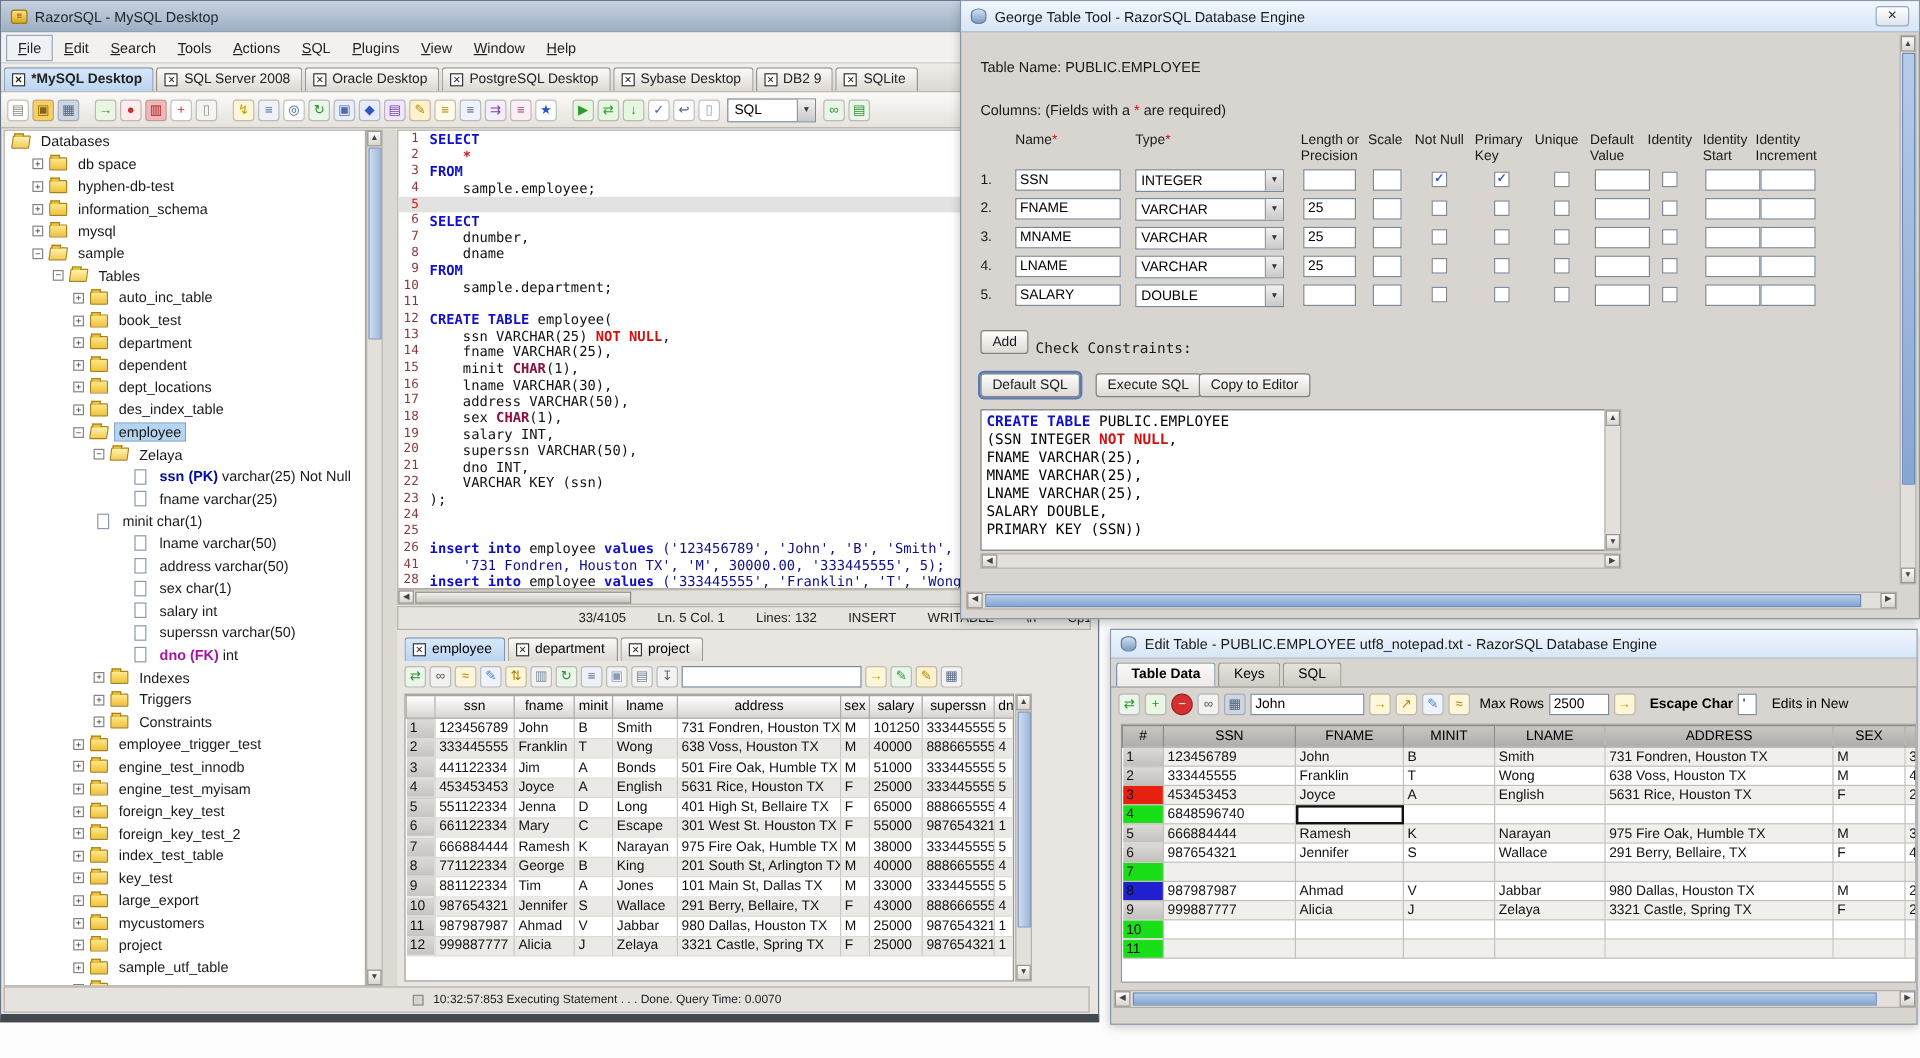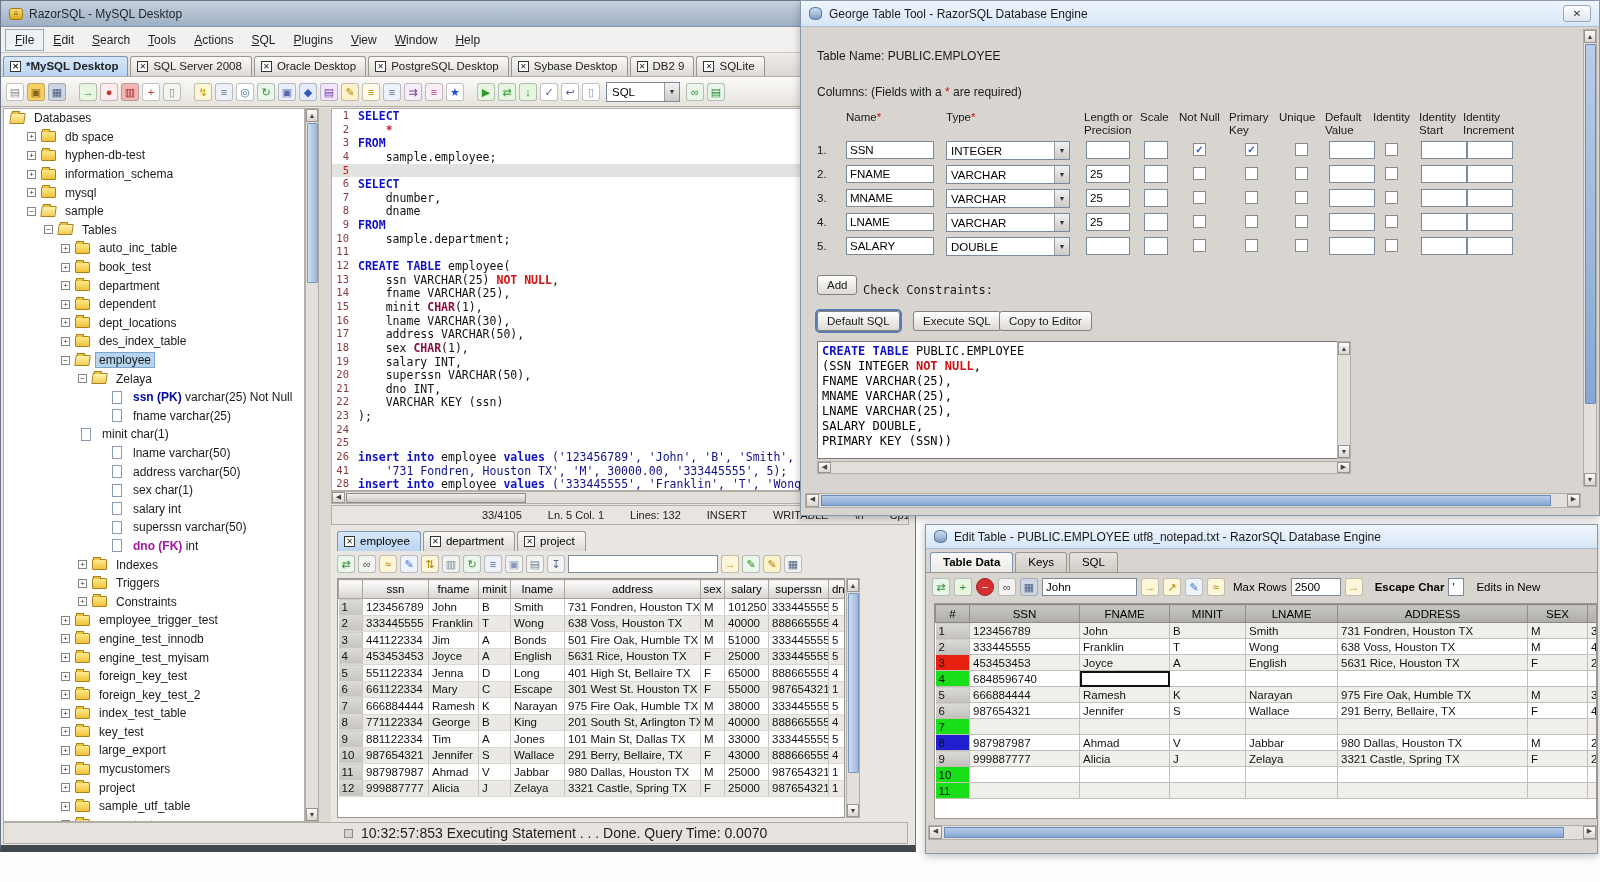--- a/index.html
+++ b/index.html
@@ -96,21 +96,21 @@
     font-weight:normal;height:19px;padding:0 2px;overflow:hidden;white-space:nowrap;}
   table.grid td{border-right:1px solid #c9c5bf;border-bottom:1px solid #dcd8d2;height:16.5px;
     padding:0 3px;overflow:hidden;white-space:nowrap;color:#111;}
   table.grid tr:nth-child(even) td{background:#ebe9e6;}
   td.rn{background:linear-gradient(#dcdad6,#c6c4c0)!important;border-right:1px solid #a5a19a;
     color:#222;}
   #res-vscroll{position:absolute;left:845px;top:577px;width:14px;height:240px;background:#e3e0db;
     border:1px solid #b3afa8;}
   #main-status{position:absolute;left:2px;top:821px;width:905px;height:22px;background:#e6e3df;
     border:1px solid #b3afa8;display:flex;align-items:center;gap:8px;padding-left:340px;
-    font-size:14px;color:#222;white-space:nowrap;}
+    font-size:10px;color:#222;white-space:nowrap;}
   .statbox{width:9px;height:9px;border:1px solid #8a8a8a;background:#d8d5d0;flex:0 0 auto;}
   
   .dlg{background:#d8d5d0;border:1px solid #8898ac;box-shadow:0 2px 8px rgba(0,0,0,.25);}
   .dlg-title{height:26px;display:flex;align-items:center;gap:7px;padding:0 8px;
     background:linear-gradient(#f0f6fd,#d7e6f7);border-bottom:1px solid #aebdd0;font-size:12px;color:#1a1a1a;}
   .dbicon{width:13px;height:13px;border-radius:50% / 35%;background:linear-gradient(#cfe0f2,#7f9cc0);
     border:1px solid #5c7aa0;flex:0 0 auto;}
   .closebtn{margin-left:auto;width:28px;height:17px;border:1px solid #9aa8ba;border-radius:3px;
     background:linear-gradient(#fff,#dfe6ef);font-size:10px;line-height:15px;text-align:center;color:#333;}
   #create-win{left:800px;top:0;width:800px;height:516px;}

